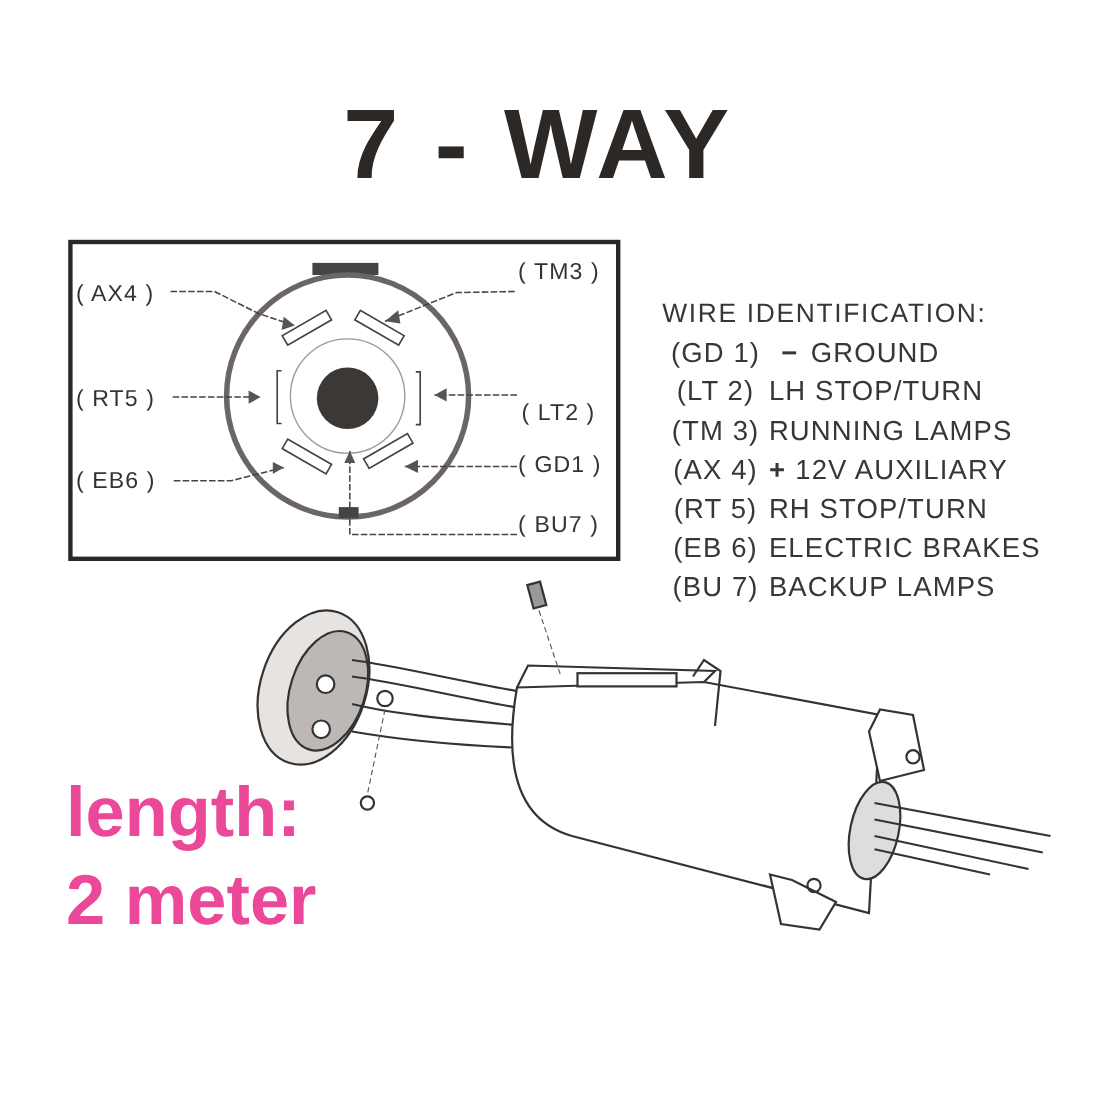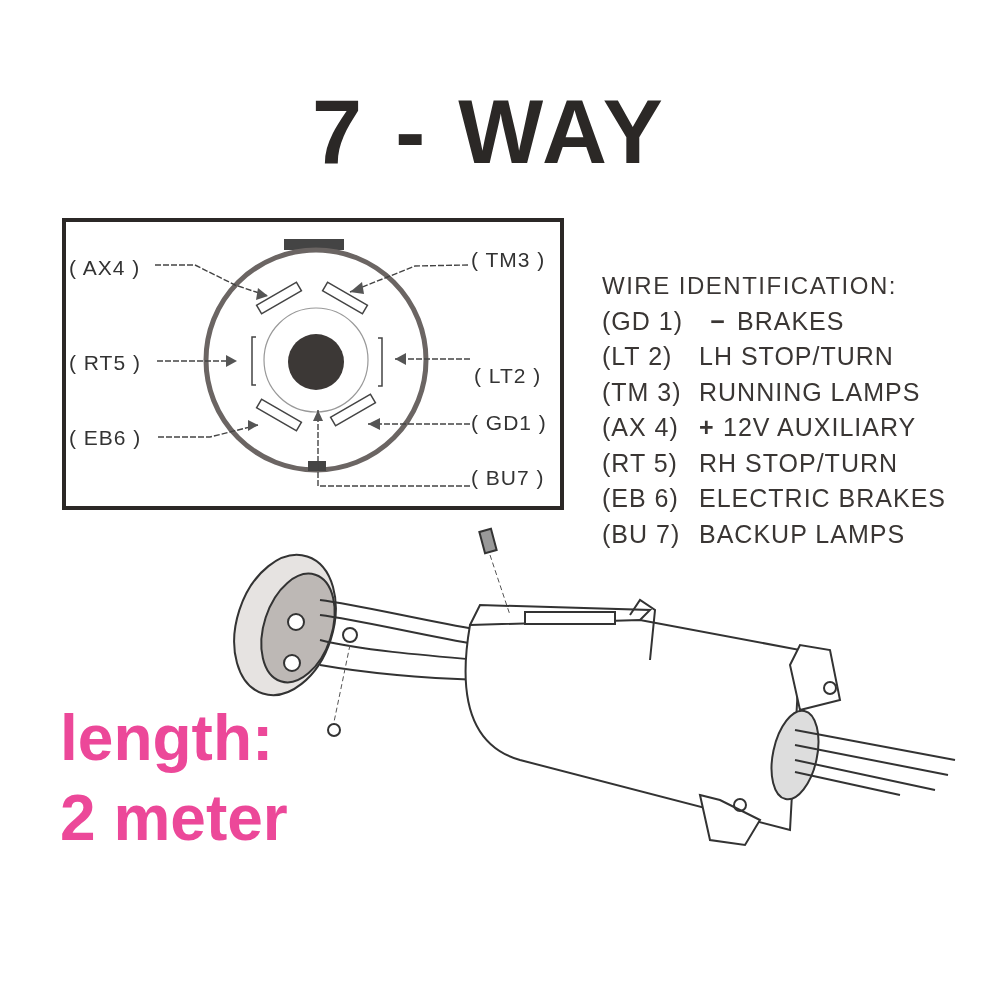--- a/index.html
+++ b/index.html
@@ -3,21 +3,21 @@
 <meta charset="utf-8">
 <style>
   html, body { margin:0; padding:0; background:#ffffff; }
   body { width:1001px; height:1001px; position:relative; overflow:hidden; font-family:"Liberation Sans", sans-serif; color:#2b2826; }
   .title { position:absolute; left:0; width:979px; top:82px; text-align:center; font-size:90px; font-weight:bold; letter-spacing:4px; color:#2b2826; line-height:100px; }
   .pin-box { position:absolute; left:62px; top:218px; width:502px; height:292px; border:4px solid #2b2826; box-sizing:border-box; background:#fff; }
   .pin-label { position:absolute; font-size:21px; color:#333; white-space:nowrap; letter-spacing:1px; }
   .wire-id { position:absolute; left:602px; top:222px; font-size:25px; color:#3a3634; letter-spacing:1px; line-height:35.5px;margin-top:46px; }
   .wire-id .hdr { font-size:24px; letter-spacing:1.5px; }
   .wire-row { display:flex; white-space:nowrap; }
-  .wire-row .code { width:97px; }
+  .wire-row .code { width:97px;text-align:center; }
   .length { position:absolute; left:60px; top:698px; font-size:64px; font-weight:bold; line-height:80px; color:#ec4899; }
   svg { position:absolute; }
 </style>
 </head>
 <body>
 
 <div class="title">7 - WAY</div>
 
 <div class="pin-box"></div>
 <svg width="1001" height="1001" style="left:0;top:0;" viewBox="0 0 1001 1001">
@@ -55,33 +55,33 @@
     <polygon points="350,292 362,282 364,294"></polygon>
     <polygon points="237,361 226,355 226,367"></polygon>
     <polygon points="395,359 406,353 406,365"></polygon>
     <polygon points="258,425 248,420 248,431"></polygon>
     <polygon points="368,424 380,418 380,430"></polygon>
     <polygon points="318,410 313,421 323,421"></polygon>
   </g>
 </svg>
 
 <span class="pin-label" style="left:69px;top:256px;">( AX4 )</span>
-<span class="pin-label" style="left:471px;top:248px;">( TM3 )</span>
+<span class="pin-label" style="left:471px;top:236px;">( TM3 )</span>
 <span class="pin-label" style="left:69px;top:351px;">( RT5 )</span>
 <span class="pin-label" style="left:474px;top:364px;">( LT2 )</span>
 <span class="pin-label" style="left:69px;top:426px;">( EB6 )</span>
 <span class="pin-label" style="left:471px;top:411px;">( GD1 )</span>
 <span class="pin-label" style="left:471px;top:466px;">( BU7 )</span>
 
 <div class="wire-id">
   <div class="hdr">WIRE IDENTIFICATION:</div>
   <div class="wire-row">
     <span class="code">(GD 1)</span>
     <span style="width:38px;text-align:center;font-weight:bold;">−</span>
-    <span>BRAKES</span>
+    <span>GROUND</span>
   </div>
   <div class="wire-row">
     <span class="code">(LT 2)</span>
     <span>LH STOP/TURN</span>
   </div>
   <div class="wire-row">
     <span class="code">(TM 3)</span>
     <span>RUNNING LAMPS</span>
   </div>
   <div class="wire-row">

